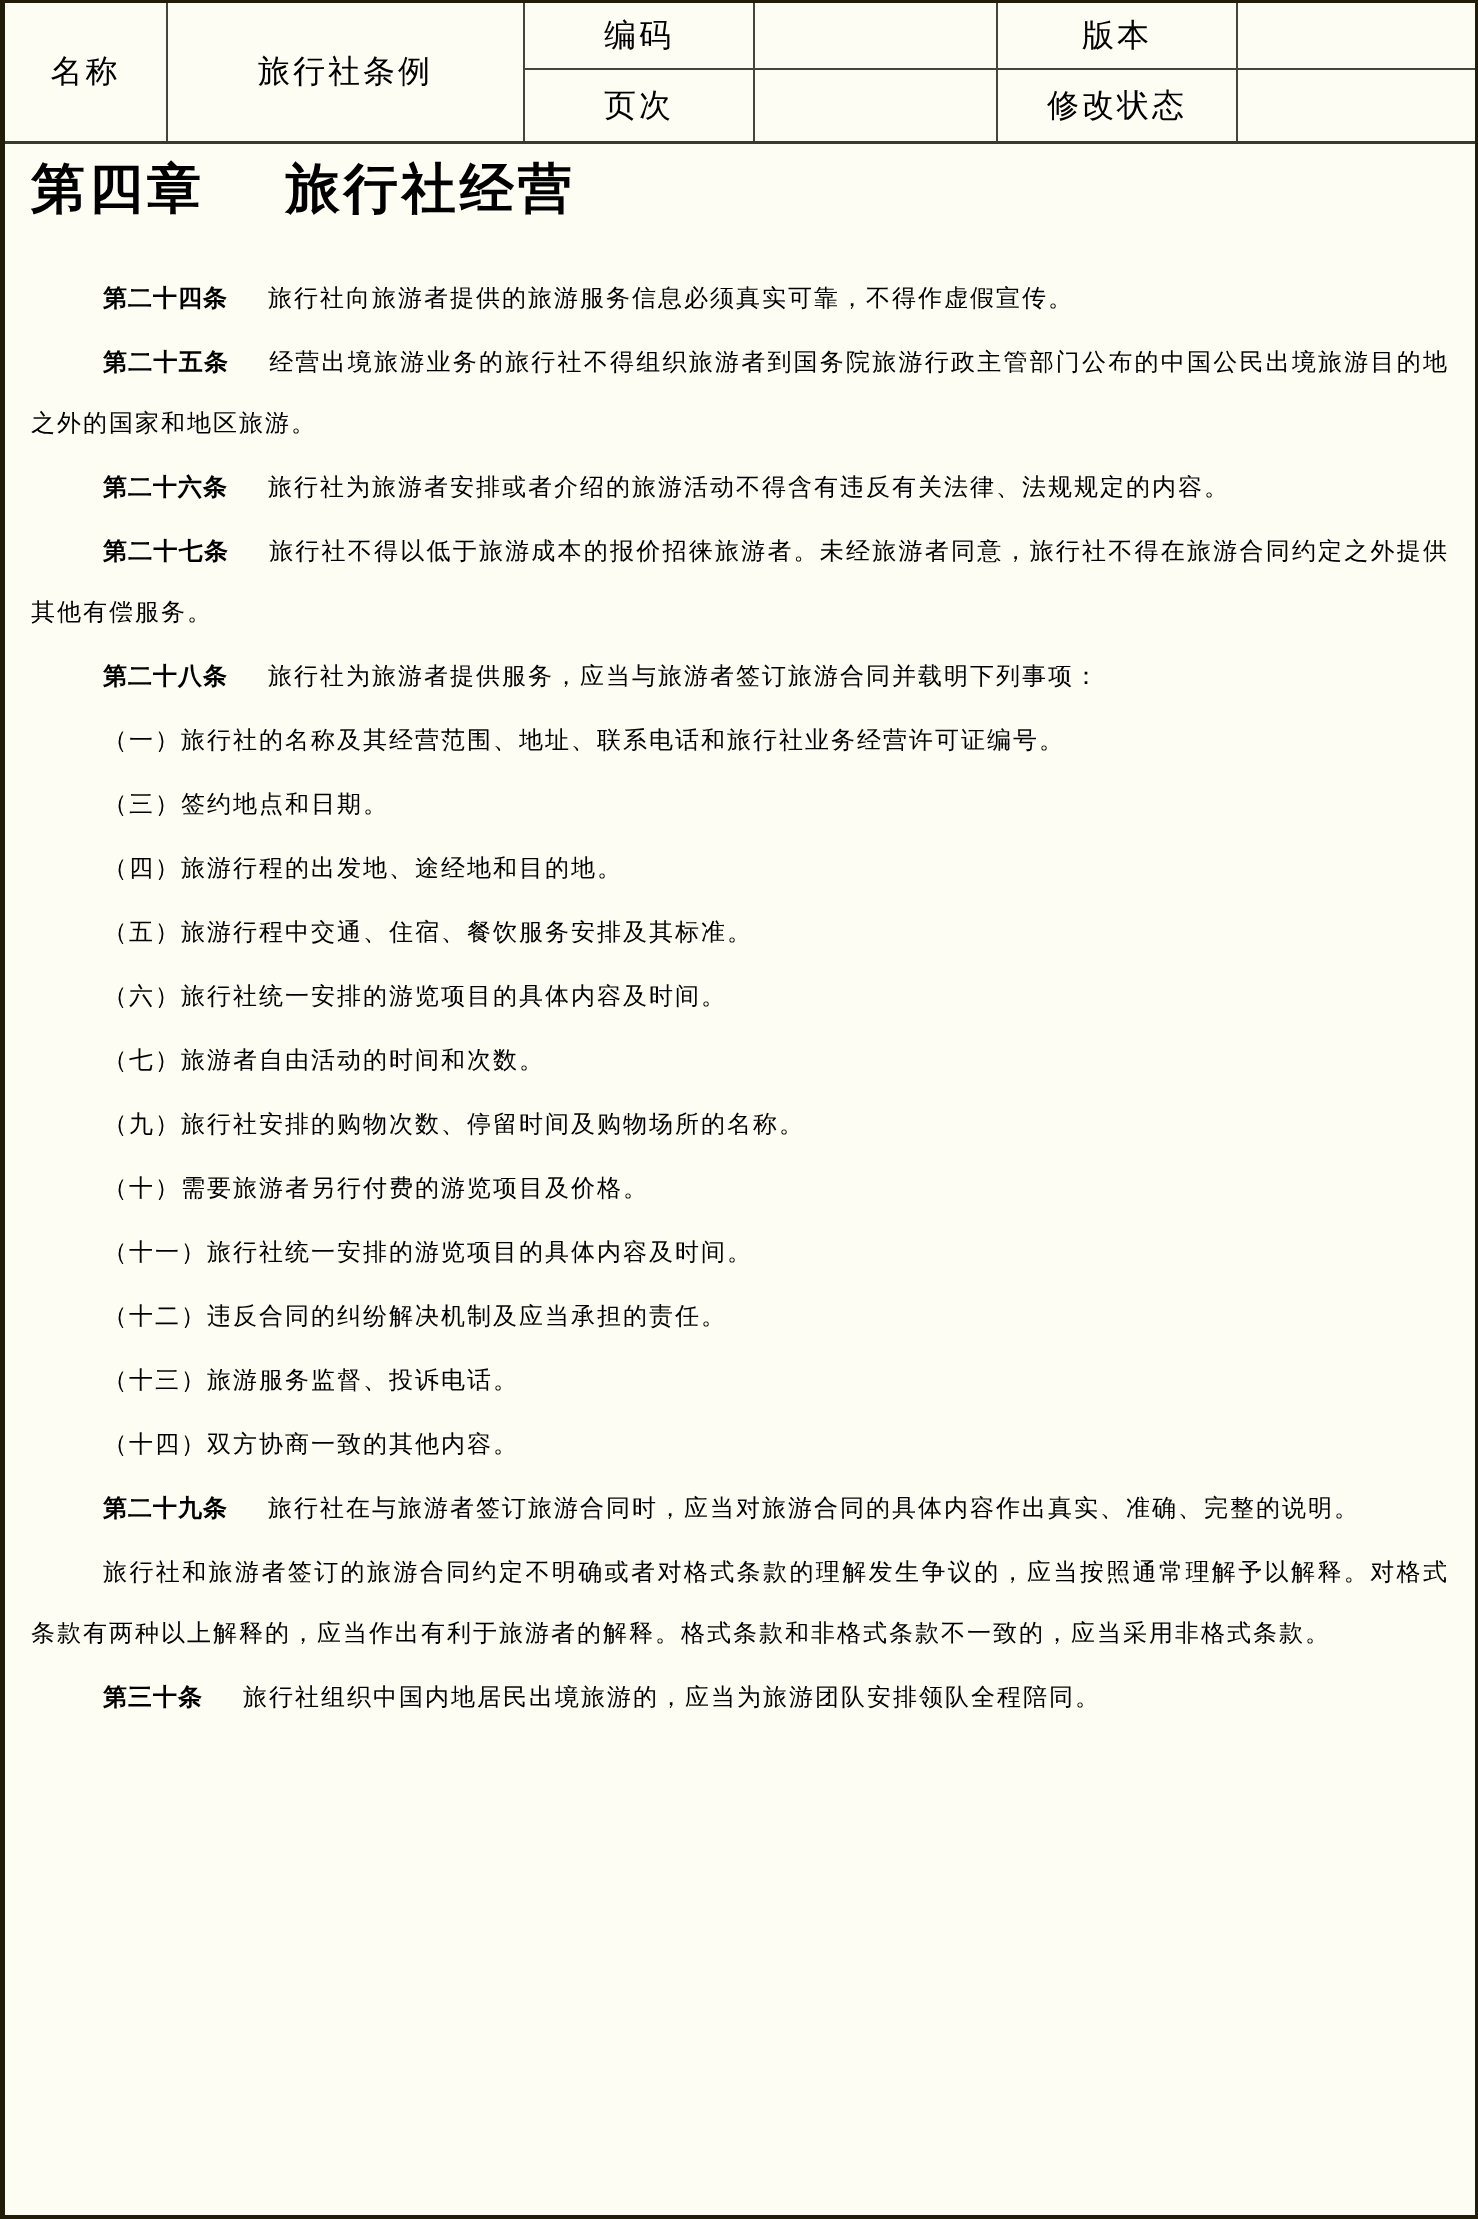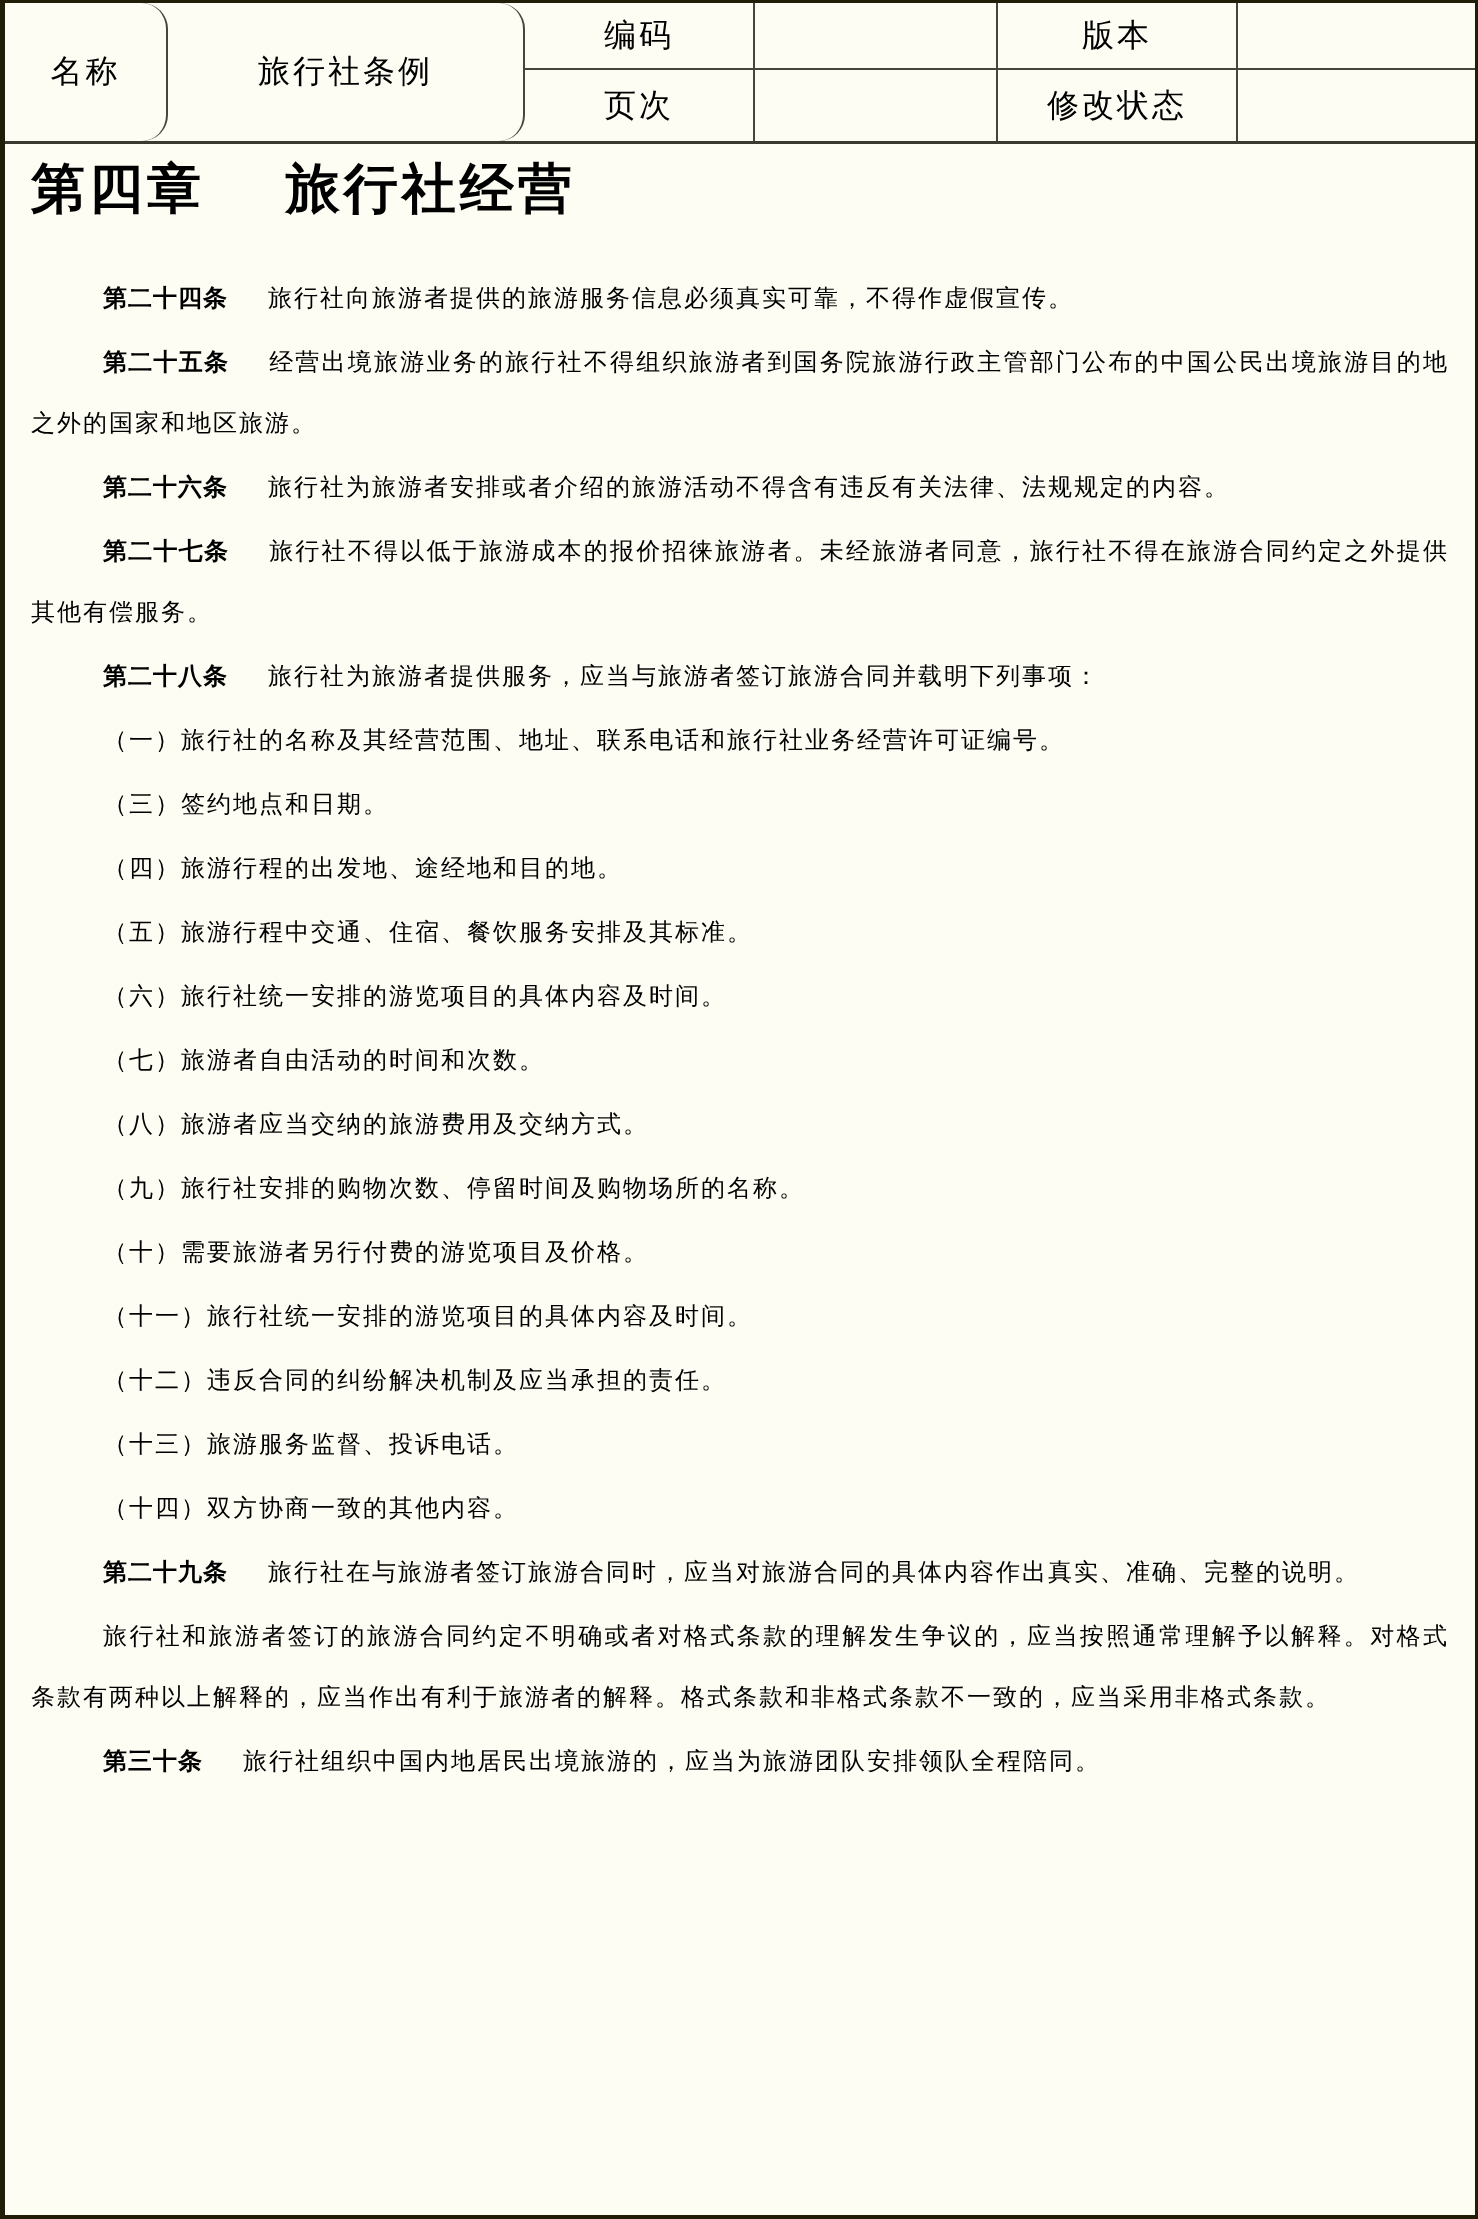--- a/index.html
+++ b/index.html
@@ -27,21 +27,21 @@
     display: flex;
     align-items: center;
     justify-content: center;
     font-size: 32px;
     letter-spacing: 3px;
     border-right: 2px solid #45453b;
     white-space: nowrap;
     overflow: hidden;
   }
   .cell.r1 { border-bottom: 2px solid #45453b; }
-  .cell.merged { grid-row: 1 / 3; border-radius: 26px; }
+  .cell.merged { grid-row: 1 / 3; }
   .cell.lastcol { border-right: none; }
   
   .content { padding: 10px 26px 0 26px; }
   .doc-title {
     margin: 2px 0 48px 0;
     text-align: left;
     font-size: 54px;
     line-height: 64px;
     font-weight: bold;
     letter-spacing: 4px;
@@ -107,21 +107,20 @@
     <p class="para"><span class="lbl">第二十五条</span><span class="txt">经营出境旅游业务的旅行社不得组织旅游者到国务院旅游行政主管部门公布的中国公民出境旅游目的地之外的国家和地区旅游。</span></p>
     <p class="para"><span class="lbl">第二十六条</span><span class="txt">旅行社为旅游者安排或者介绍的旅游活动不得含有违反有关法律、法规规定的内容。</span></p>
     <p class="para"><span class="lbl">第二十七条</span><span class="txt">旅行社不得以低于旅游成本的报价招徕旅游者。未经旅游者同意，旅行社不得在旅游合同约定之外提供其他有偿服务。</span></p>
     <p class="para"><span class="lbl">第二十八条</span><span class="txt">旅行社为旅游者提供服务，应当与旅游者签订旅游合同并载明下列事项：</span></p>
     <p class="para"><span class="lbl"></span><span class="txt">（一）旅行社的名称及其经营范围、地址、联系电话和旅行社业务经营许可证编号。</span></p>
     <p class="para"><span class="lbl"></span><span class="txt">（三）签约地点和日期。</span></p>
     <p class="para"><span class="lbl"></span><span class="txt">（四）旅游行程的出发地、途经地和目的地。</span></p>
     <p class="para"><span class="lbl"></span><span class="txt">（五）旅游行程中交通、住宿、餐饮服务安排及其标准。</span></p>
     <p class="para"><span class="lbl"></span><span class="txt">（六）旅行社统一安排的游览项目的具体内容及时间。</span></p>
     <p class="para"><span class="lbl"></span><span class="txt">（七）旅游者自由活动的时间和次数。</span></p>
-    <p class="para"><span class="lbl"></span><span class="txt">（八）旅游者应当交纳的旅游费用及交纳方式。</span></p>
     <p class="para"><span class="lbl"></span><span class="txt">（九）旅行社安排的购物次数、停留时间及购物场所的名称。</span></p>
     <p class="para"><span class="lbl"></span><span class="txt">（十）需要旅游者另行付费的游览项目及价格。</span></p>
     <p class="para"><span class="lbl"></span><span class="txt">（十一）旅行社统一安排的游览项目的具体内容及时间。</span></p>
     <p class="para"><span class="lbl"></span><span class="txt">（十二）违反合同的纠纷解决机制及应当承担的责任。</span></p>
     <p class="para"><span class="lbl"></span><span class="txt">（十三）旅游服务监督、投诉电话。</span></p>
     <p class="para"><span class="lbl"></span><span class="txt">（十四）双方协商一致的其他内容。</span></p>
     <p class="para"><span class="lbl">第二十九条</span><span class="txt">旅行社在与旅游者签订旅游合同时，应当对旅游合同的具体内容作出真实、准确、完整的说明。</span></p>
     <p class="para"><span class="lbl"></span><span class="txt">旅行社和旅游者签订的旅游合同约定不明确或者对格式条款的理解发生争议的，应当按照通常理解予以解释。对格式条款有两种以上解释的，应当作出有利于旅游者的解释。格式条款和非格式条款不一致的，应当采用非格式条款。</span></p>
     <p class="para"><span class="lbl">第三十条</span><span class="txt">旅行社组织中国内地居民出境旅游的，应当为旅游团队安排领队全程陪同。</span></p>
   </div>

